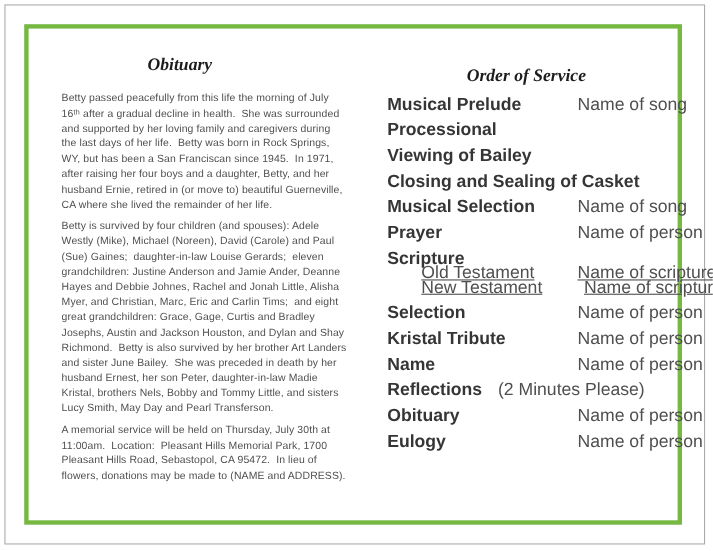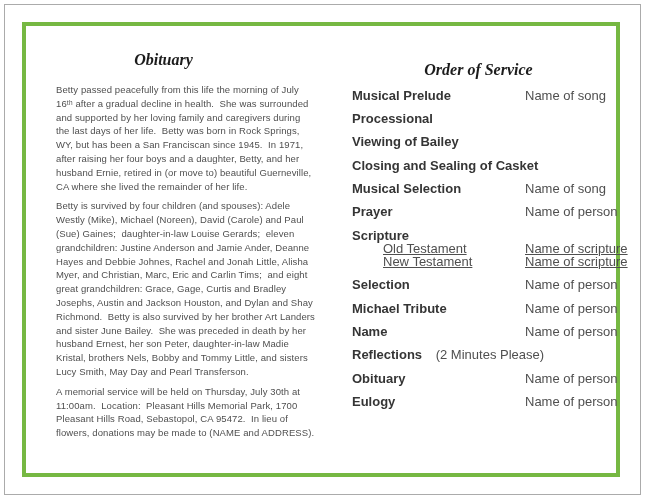--- a/index.html
+++ b/index.html
@@ -34,21 +34,21 @@
   .left-panel .panel-title { width:215px; }
   .right-panel .panel-title { width:100%; margin-bottom:9.5px; }
   .obit-p {
     margin:6px 0 0 0;
     font-size:9.5px; line-height:13.8px;
     letter-spacing:0.1px;
     color:#4f4f4f;
     white-space:pre-wrap;
   }
   .obit-p:first-of-type { margin-top:13px; }
-  .os-list { font-size:13px; color:#4f4f4f; }
+  .os-list { font-size:16px; color:#4f4f4f; }
   .os-item { margin-bottom:11.4px; }
   .os-row, .os-subrow { display:flex; align-items:flex-end; min-height:12px; line-height:12px; }
   .os-label { font-weight:bold; color:#353535; white-space:nowrap; }
   .os-suffix { white-space:pre; color:#4f4f4f;padding-left:10px; }
   .os-leader {
     flex:1;
     margin:0 4px 0 6px;
     background-image:radial-gradient(circle, #757575 0.9px, rgba(0,0,0,0) 1.1px);
     background-size:6px 3px;
     background-repeat:repeat-x;
@@ -157,21 +157,21 @@
       <div class="os-item">
     <div class="os-row">
       <span class="os-label">Selection</span>
 
       <span class="os-leader"></span>
       <span class="os-value">Name of person</span>
     </div>
   </div>
       <div class="os-item">
     <div class="os-row">
-      <span class="os-label">Michael Tribute</span>
+      <span class="os-label">Kristal Tribute</span>
 
       <span class="os-leader"></span>
       <span class="os-value">Name of person</span>
     </div>
   </div>
       <div class="os-item">
     <div class="os-row">
       <span class="os-label">Name</span>
 
       <span class="os-leader"></span>

